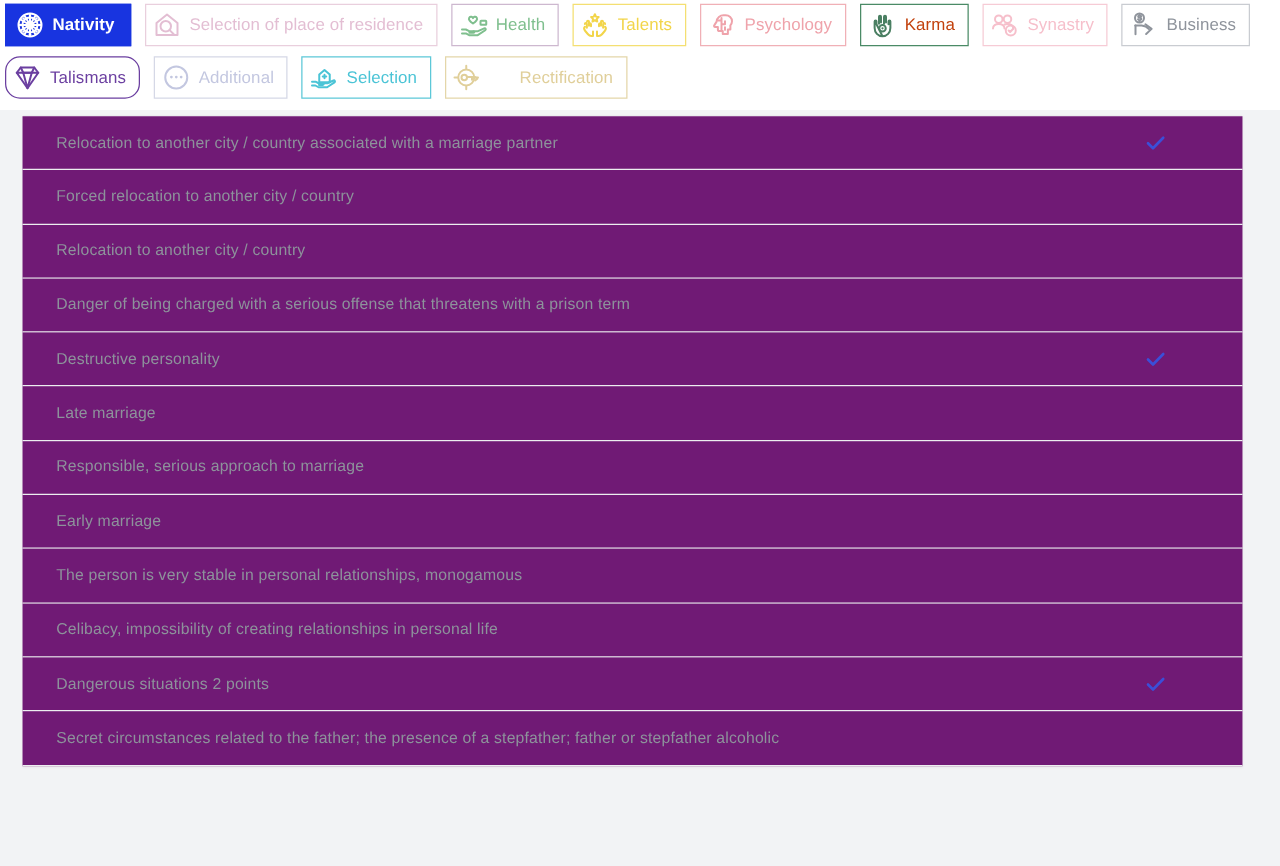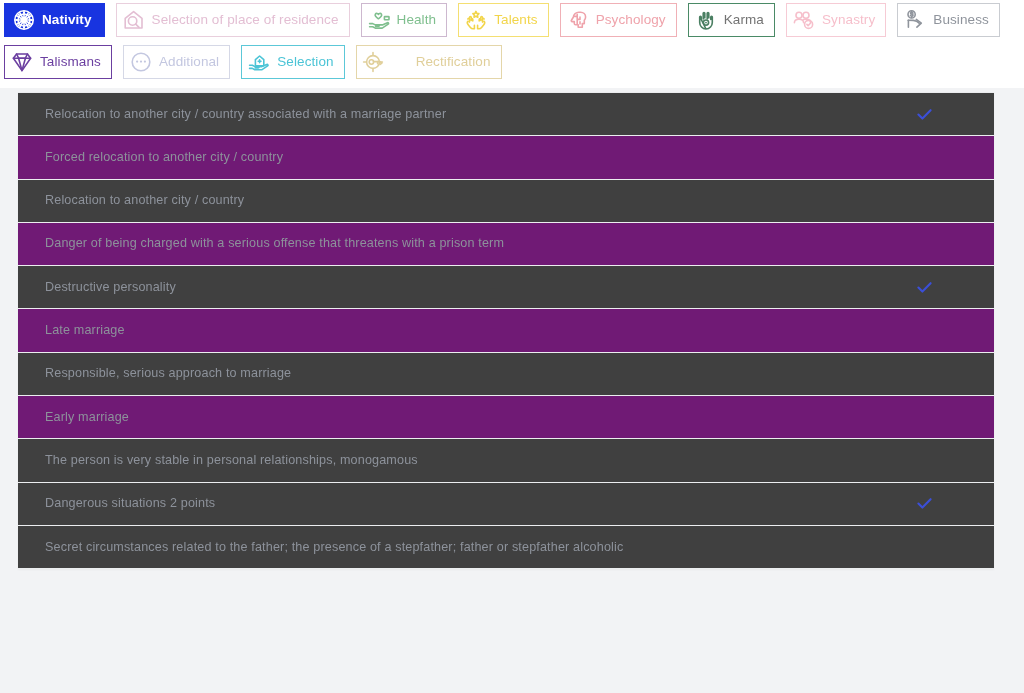--- a/index.html
+++ b/index.html
@@ -79,21 +79,21 @@
     border-top: 1px solid #ebecee;
     box-shadow: 0 1px 2px rgba(0,0,0,.04);
   }
   .table { width: 100%; }
   .row {
     display: flex;
     align-items: center;
     min-height: 43.3px;
     border-bottom: 1px solid #eceef0;
     padding: 0 10px 0 27px;
-    background: #404040;
+    background: #701a75;
   }
   .row.alt { background: #701a75; }
   .row .cell-label {
     flex: 1 1 auto;
     font-size: 12.6px;
     color: #8d929b;
     letter-spacing: .15px;
     line-height: 1.2;
   }
   .row .cell-mark {
@@ -186,21 +186,21 @@
         </div>
         <div class="tab" style="border-color: rgb(74, 138, 102);">
           <span class="ticon">
             <svg width="24" height="24" viewBox="0 0 24 24">
               <path d="M12 21c3.6 0 6.3-3 6.3-6.6V9.1c0-1-1.5-1-1.5 0v2.3M7.2 11.4V9.1c0-1-1.5-1-1.5 0v5.3C5.7 18 8.4 21 12 21z" fill="none" stroke="#4a7f62" stroke-width="1.6" stroke-linecap="round" stroke-linejoin="round"></path>
               <path d="M9.2 11V5.3c0-1 1.6-1 1.6 0V10M13.2 11V5.3c0-1 1.6-1 1.6 0V10" fill="none" stroke="#4a7f62" stroke-width="1.6" stroke-linecap="round" stroke-linejoin="round"></path>
               <circle cx="12" cy="14.6" r="2.6" fill="none" stroke="#4a7f62" stroke-width="1.6" stroke-linecap="round" stroke-linejoin="round"></circle>
               <circle cx="12" cy="14.6" r=".9" fill="#4a7f62" stroke="none"></circle>
             </svg>
           </span>
-          <span class="tlabel" style="color: #737373;">Karma</span>
+          <span class="tlabel" style="color: #c2410c;">Karma</span>
         </div>
         <div class="tab" style="border-color: rgb(246, 203, 213);">
           <span class="ticon">
             <svg width="24" height="24" viewBox="0 0 24 24">
               <circle cx="7" cy="7.3" r="3" fill="none" stroke="#f6bfcb" stroke-width="1.6" stroke-linecap="round" stroke-linejoin="round"></circle>
               <circle cx="14" cy="7.3" r="3" fill="none" stroke="#f6bfcb" stroke-width="1.6" stroke-linecap="round" stroke-linejoin="round"></circle>
               <path d="M2.4 14.8c0-2.3 2.1-3.6 4.6-3.6s4.6 1.3 4.6 3.6" fill="none" stroke="#f6bfcb" stroke-width="1.6" stroke-linecap="round" stroke-linejoin="round"></path>
               <path d="M11.6 11.6c.7-.3 1.6-.4 2.4-.4 2.5 0 4.6 1.3 4.6 3.6" fill="none" stroke="#f6bfcb" stroke-width="1.6" stroke-linecap="round" stroke-linejoin="round"></path>
               <circle cx="16.6" cy="16.4" r="4" fill="none" stroke="#f6bfcb" stroke-width="1.6" stroke-linecap="round" stroke-linejoin="round"></circle>
               <path d="M14.9 16.4l1.2 1.2 2.3-2.4" fill="none" stroke="#f6bfcb" stroke-width="1.6" stroke-linecap="round" stroke-linejoin="round"></path>
@@ -215,21 +215,21 @@
               <path d="M10 5.1c-.3-.5-.9-.8-1.5-.7-.7.1-1 .6-.9 1 .2.9 2.2.6 2.4 1.6.1.5-.3 1-1 1.1-.7.1-1.3-.2-1.6-.7M8.6 3.4v.9M8.6 8.5v.9" fill="none" stroke="#8f949c" stroke-width="1.6" stroke-linecap="round" stroke-linejoin="round"></path>
               <path d="M5.2 12.3c1.7 0 3.4 0 5.1.1 2.5.2 4.5 1.2 5.9 2.9" fill="none" stroke="#8f949c" stroke-width="1.6" stroke-linecap="round" stroke-linejoin="round"></path>
               <path d="M13.3 11.4l5 3.7-4.4 4.1" fill="none" stroke="#8f949c" stroke-width="1.6" stroke-linecap="round" stroke-linejoin="round"></path>
               <path d="M5.4 12.3v7" fill="none" stroke="#8f949c" stroke-width="1.6" stroke-linecap="round" stroke-linejoin="round"></path>
             </svg>
           </span>
           <span class="tlabel" style="color: rgb(143, 148, 156);">Business</span>
         </div>
       </div>
     <div class="tabrow" id="tabrow2">
-        <div class="tab" style="border-color: rgb(107, 63, 160);">
+        <div class="tab" style="border-color: rgb(107, 63, 160); border-radius: 12px;">
           <span class="ticon">
             <svg width="24" height="24" viewBox="0 0 24 24">
               <path d="M3.4 8.2h17.2L12 20.6z" fill="none" stroke="#6b3fa0" stroke-width="1.6" stroke-linecap="round" stroke-linejoin="round"></path>
               <path d="M3.4 8.2 6.6 4h10.8l3.2 4.2" fill="none" stroke="#6b3fa0" stroke-width="1.6" stroke-linecap="round" stroke-linejoin="round"></path>
               <path d="M6.6 4 8.6 8.2 12 20.6 15.4 8.2 17.4 4" fill="none" stroke="#6b3fa0" stroke-width="1.6" stroke-linecap="round" stroke-linejoin="round"></path>
               <path d="M8.6 8.2h6.8" fill="none" stroke="#6b3fa0" stroke-width="1.6" stroke-linecap="round" stroke-linejoin="round"></path>
             </svg>
           </span>
           <span class="tlabel" style="color: rgb(107, 63, 160);">Talismans</span>
         </div>
@@ -313,20 +313,24 @@
           <div class="cell-mark"></div>
         </div>
         <div class="row alt">
           <div class="cell-label">Early marriage</div>
           <div class="cell-mark"></div>
         </div>
         <div class="row">
           <div class="cell-label">The person is very stable in personal relationships, monogamous</div>
           <div class="cell-mark"></div>
         </div>
+        <div class="row alt">
+          <div class="cell-label">Celibacy, impossibility of creating relationships in personal life</div>
+          <div class="cell-mark"></div>
+        </div>
         <div class="row">
           <div class="cell-label">Dangerous situations 2 points</div>
           <div class="cell-mark">
             <span class="check">
               <svg width="19" height="19" viewBox="0 0 19 19">
                 <path d="M3.4 9.6 7.4 13.6 15.6 5.2" fill="none" stroke="#3b4fd8" stroke-width="2.1" stroke-linecap="round" stroke-linejoin="round"></path>
               </svg>
             </span>
           </div>
         </div>

